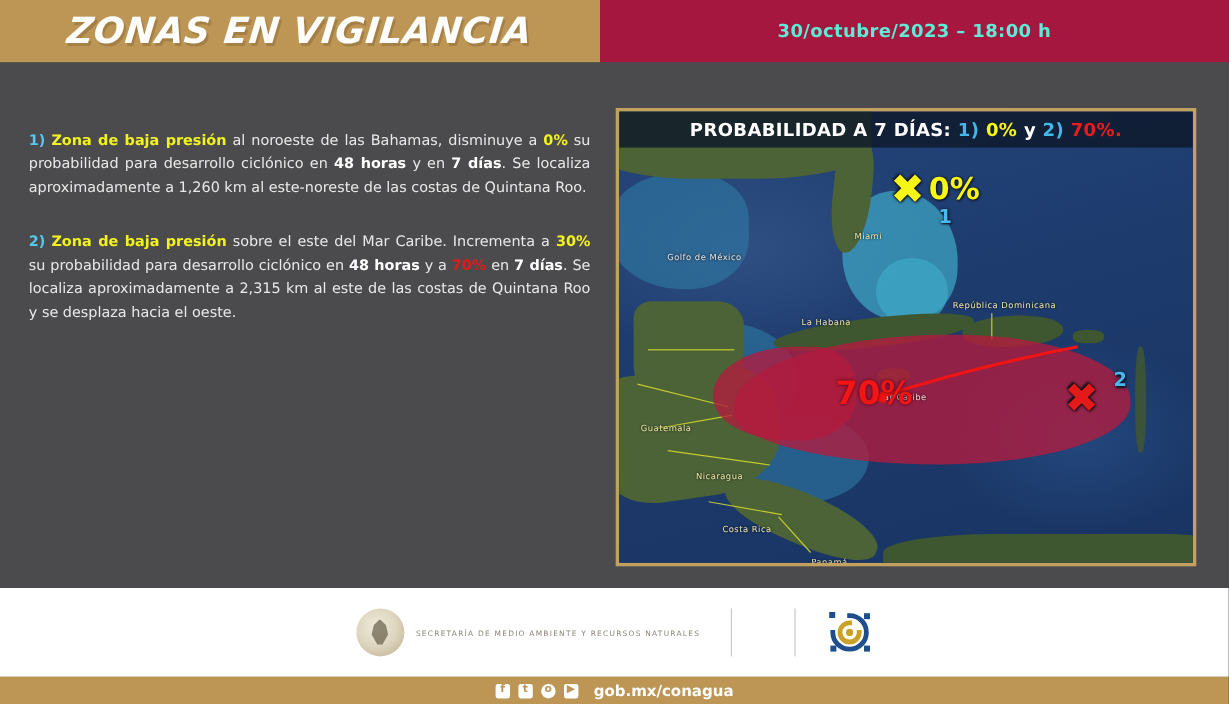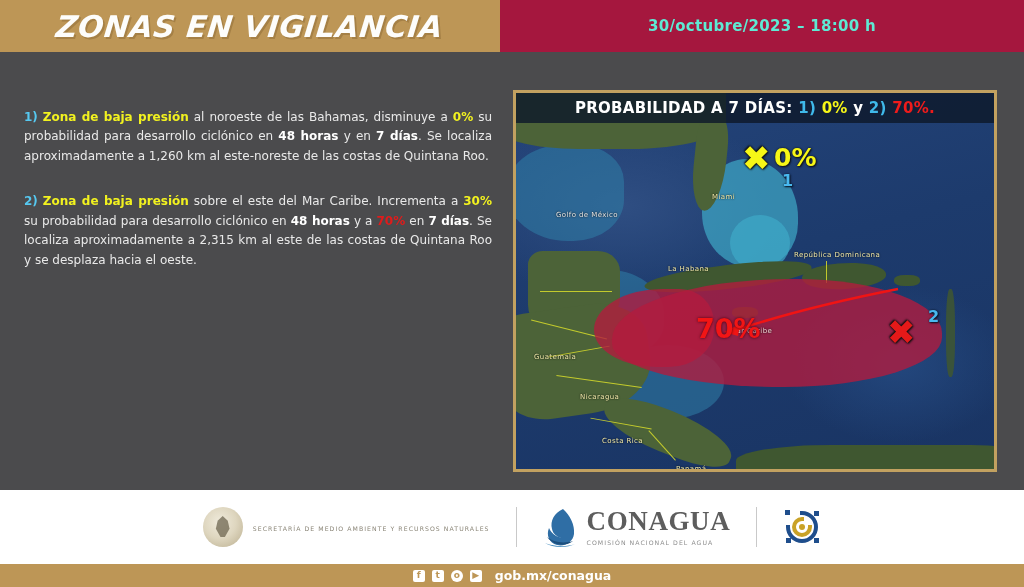--- a/index.html
+++ b/index.html
@@ -311,31 +311,20 @@
 
   <div class="logo-block">
     <span class="eagle-seal"></span>
     <span class="logo-textcol">
       <span id="ma-sub">SECRETARÍA DE MEDIO AMBIENTE Y RECURSOS NATURALES</span>
     </span>
   </div>
 
   <span class="logo-divider"></span>
 
-  <div class="logo-block">
-    <svg width="34" height="42" viewBox="0 0 34 42">
-      <path d="M20 3 C11 7 7 15 9 23 C10 28 14 31 19 32 C13 31 8 27 6 22 C3 29 6 37 14 39 C22 41 30 36 31 28 C32 19 27 9 20 3 Z" fill="#2f6ea5"></path>
-      <path d="M4 31 C10 36 20 38 30 35 C24 40 12 41 4 31 Z" fill="#1d4f7d"></path>
-      <path d="M2 37 C12 41 24 41 32 38 C24 42 10 42 2 37 Z" fill="#3f88bd"></path>
-    </svg>
-    <span class="logo-textcol">
-      <span id="conagua-title">CONAGUA</span>
-      <span id="conagua-sub">COMISIÓN NACIONAL DEL AGUA</span>
-    </span>
-  </div>
 
   <span class="logo-divider"></span>
 
   <div class="logo-block">
     <svg width="38" height="38" viewBox="0 0 38 38">
       <path d="M19 5 A14 14 0 1 1 5 19" stroke="#1f4e8c" stroke-width="4" fill="none" stroke-linecap="square"></path>
       <path d="M19 11 A8 8 0 1 0 27 19" stroke="#c9a227" stroke-width="4" fill="none" stroke-linecap="square"></path>
       <rect x="2" y="2" width="5" height="5" fill="#1f4e8c"></rect>
       <rect x="31" y="3" width="5" height="5" fill="#1f4e8c"></rect>
       <rect x="31" y="30" width="5" height="5" fill="#1f4e8c"></rect>

